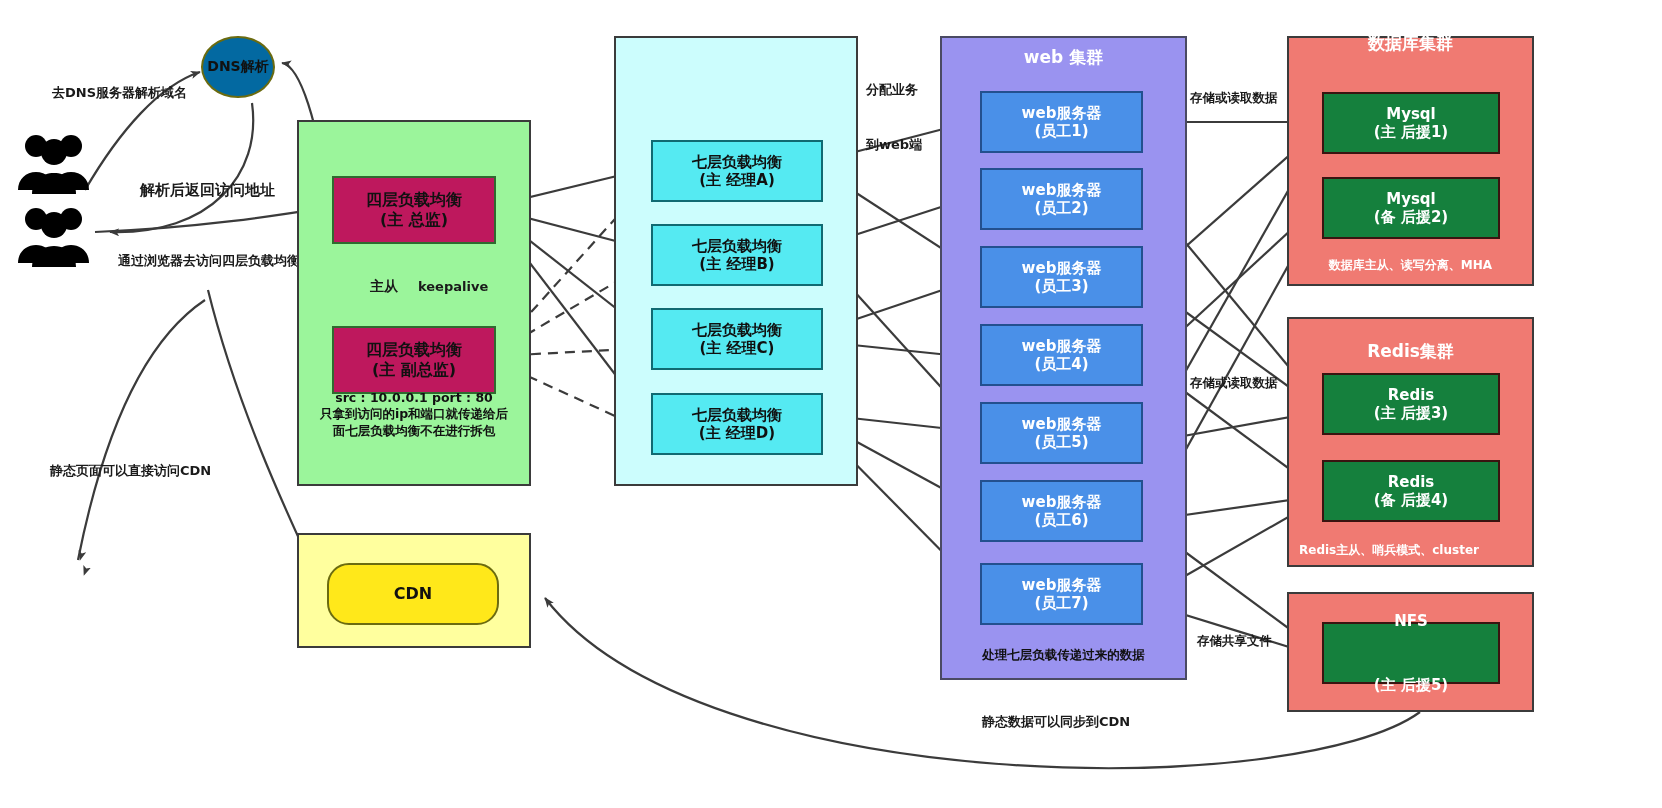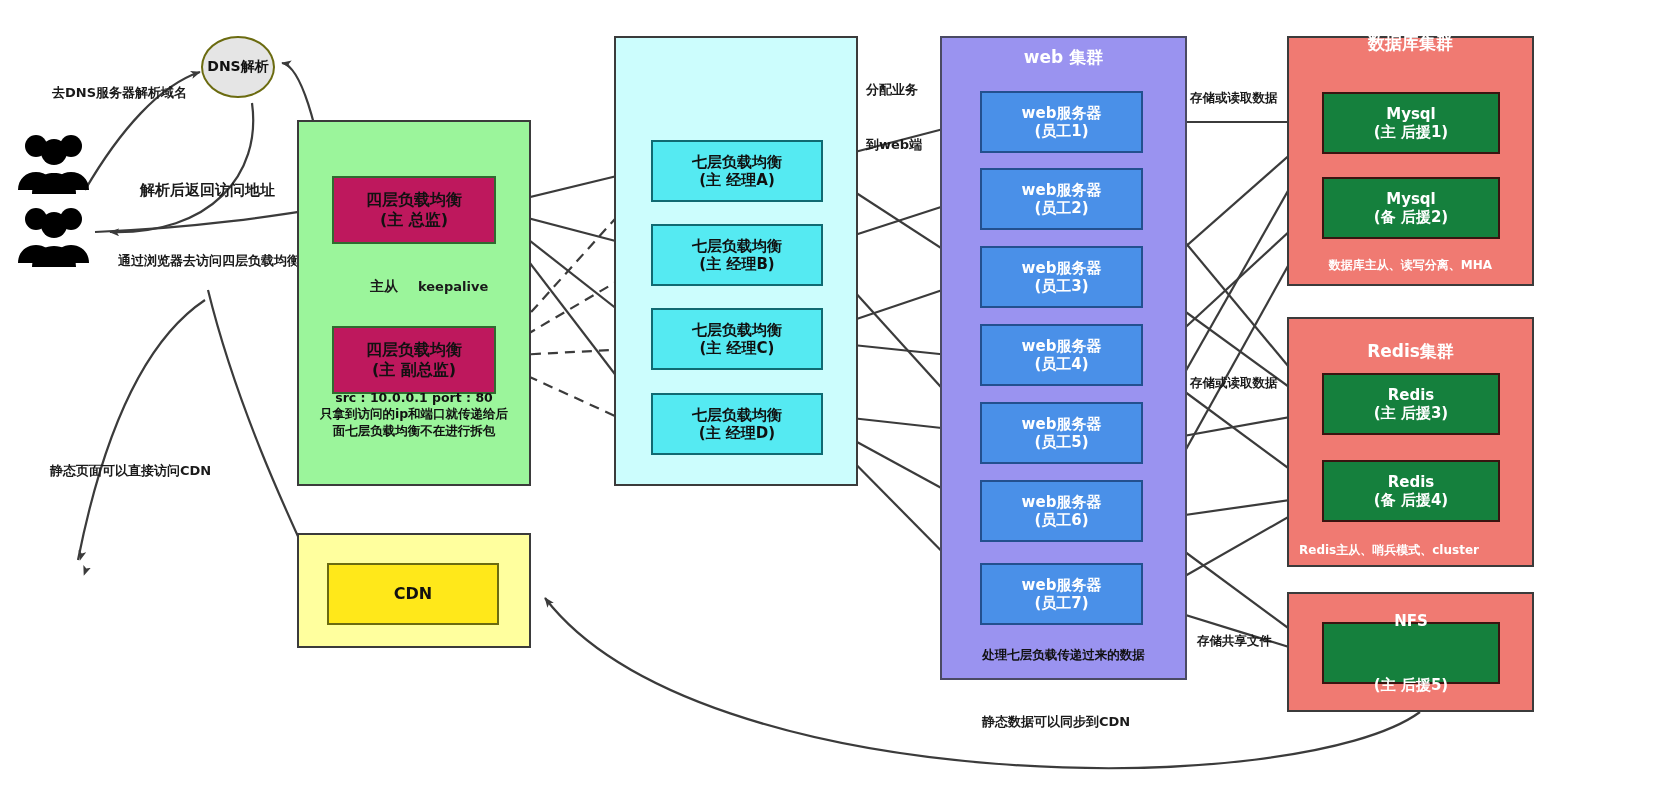--- a/index.html
+++ b/index.html
@@ -23,21 +23,21 @@
   
   .z-purple{background:#9a93f0;border-color:#4a4a63;}
   .n-blue{background:#4a90e8;border-color:#23508f;color:#fff;}
   
   .z-red{background:#f07a72;border-color:#3b3b3b;}
   .n-red{background:#15803d;border-color:#3a1410;color:#fff;}
   
   .z-yellow{background:#ffff9e;border-color:#3b3b3b;}
   .n-yellow{background:#ffe81a;border-color:#6b6b10;color:#111;}
   
-  .n-ellipse{background:#e5e5e5;border:2px solid #6b6b10;border-radius:50%;color:#111;}
+  .n-ellipse{background:#0369a1;border:2px solid #6b6b10;border-radius:50%;color:#111;}
 
   .cap{position:absolute;text-align:center;font-weight:bold;line-height:1.3;color:#111;}
   .cap-white{color:#ffffff;}
   .users{position:absolute;}
   .zone-title{font-size:17px;color:#fff;}
 </style>
 </head>
 <body>
 
 <div id="canvas">
@@ -245,18 +245,18 @@
   <div class="lbl" style="left:1190px;top:375px;font-size:12.5px;">存储或读取数据</div>
 
   <div class="zone z-red" style="left:1287px;top:592px;width:247px;height:120px;"></div>
   <div class="node n-red" style="left:1322px;top:622px;width:178px;height:62px;font-size:15px;gap:45px;">
     <span>NFS</span>
     <span>(主 后援5)</span>
   </div>
   <div class="lbl" style="left:1197px;top:633px;font-size:12.5px;">存储共享文件</div>
 
   <div class="zone z-yellow" style="left:297px;top:533px;width:234px;height:115px;"></div>
-  <div class="node n-yellow" style="left:327px;top:563px;width:172px;height:62px;font-size:16px;">
+  <div class="node n-yellow" style="left:327px;top:563px;width:172px;height:62px;font-size:16px;border-radius:22px;">
     <span>CDN</span>
   </div>
   <div class="lbl" style="left:982px;top:713px;font-size:13px;">静态数据可以同步到CDN</div>
 
 </div>
 
 </body></html>

